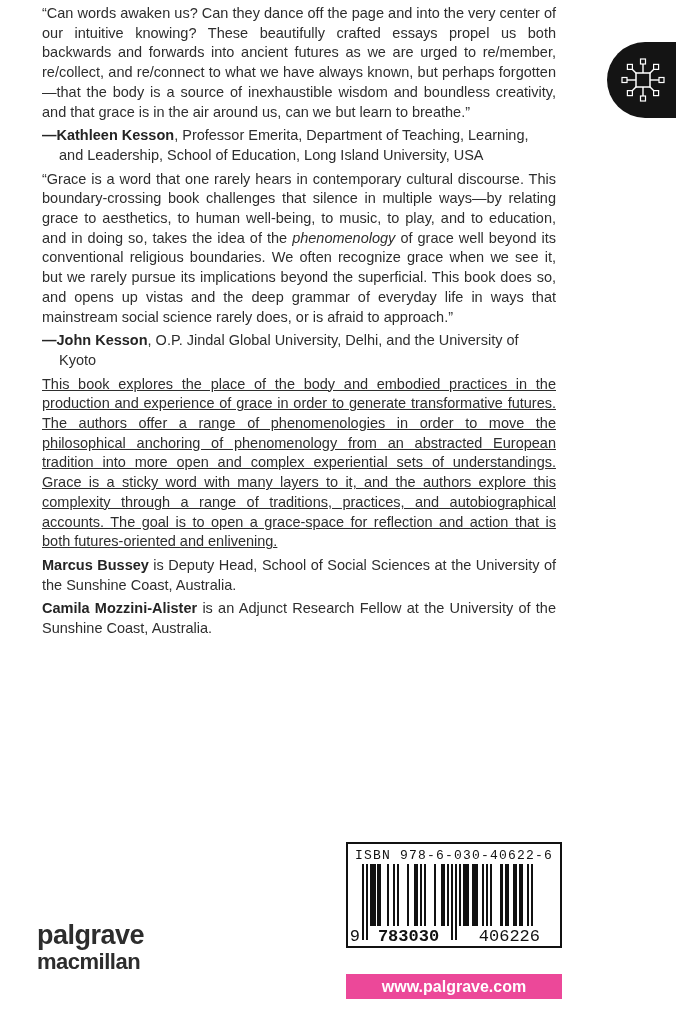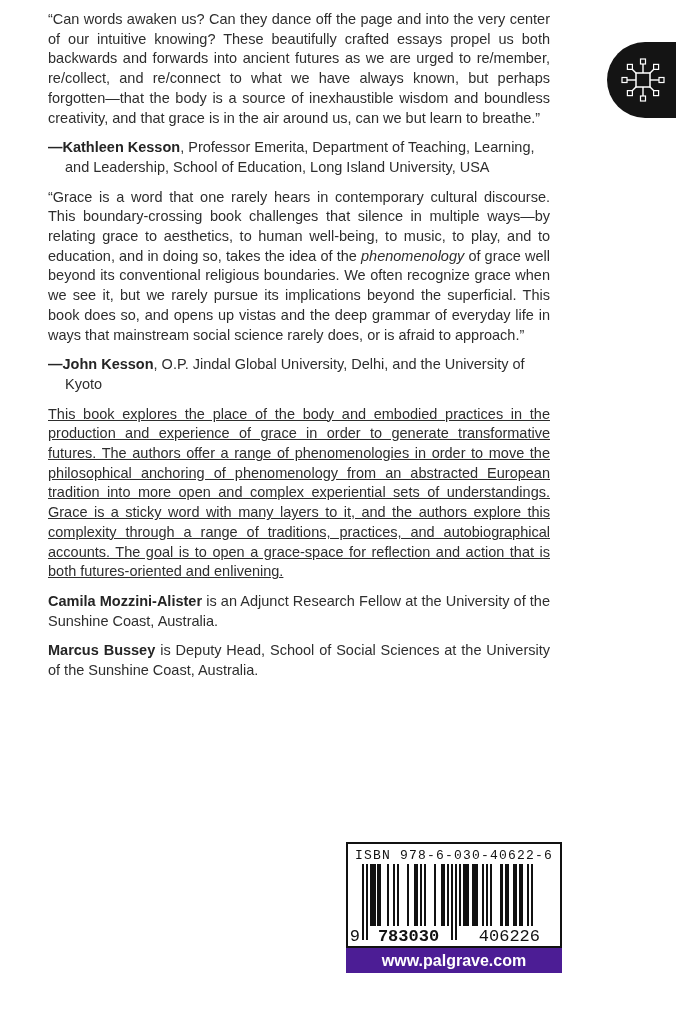--- a/index.html
+++ b/index.html
@@ -1,21 +1,21 @@
 <!DOCTYPE html>
 <html><head>
 <meta charset="utf-8">
 <style>
   html,body { margin:0; padding:0; background:#ffffff; }
   .page {
     position:relative; width:676px; height:1020px; background:#ffffff;
     font-family:"Liberation Sans", sans-serif; color:#2e2e2e; overflow:hidden;
   }
   .text-col { position:absolute; left:38px; top:0; width:522px; }
-  .text-col p { margin:10px; font-size:14.5px; line-height:19.7px; }
+  .text-col p { margin:4px; font-size:14.5px; line-height:19.7px; }
   .body { text-align:justify; }
   .attribution { text-align:left; padding-left:17px; text-indent:-17px; }
   .text-col strong { font-weight:bold; color:#252525; }
   .q1 { margin-top:41px; }
   .q2 { margin-top:18px; }
   .desc { margin-top:22px;text-decoration:underline; }
   .bio1 { margin-top:19px; }
   .bio2 { margin-top:13px; }
   em { }
 
@@ -45,22 +45,22 @@
   .bc-bars { position:absolute; left:14px; top:20px; }
   .bc-digits {
     position:absolute; top:83px; font-family:"Liberation Mono", monospace;
     font-size:17px; line-height:19px; color:#111111; background:#ffffff;
   }
   .d-lead  { left:0;  width:12px; text-align:right; }
   .d-left  { left:20px;  width:81px; text-align:center;font-weight:bold; }
   .d-right { left:111px; width:81px; text-align:right; }
 
   .website-bar {
-    position:absolute; left:346px; top:948px; width:216px; height:25px;
-    background:#4c1d95; color:#ffffff; text-align:center;
+    position:absolute; left:346px; top:974px; width:216px; height:25px;
+    background:#ec4899; color:#ffffff; text-align:center;
     font-size:16px; font-weight:bold; line-height:25px;
   }
 </style>
 </head>
 <body>
 
 <div class="page">
 
   <div class="corner-icon">
     <svg width="46" height="46" viewBox="0 0 46 46">
@@ -90,24 +90,28 @@
 
   <div class="text-col">
     <p class="body q1">“Can words awaken us? Can they dance off the page and into the very center of our intuitive knowing? These beautifully crafted essays propel us both backwards and forwards into ancient futures as we are urged to re/member, re/collect, and re/connect to what we have always known, but perhaps forgotten—that the body is a source of inexhaustible wisdom and boundless creativity, and that grace is in the air around us, can we but learn to breathe.”</p>
     <p class="attribution"><strong>—Kathleen Kesson</strong><span>, Professor Emerita, Department of Teaching, Learning, and Leadership, School of Education, Long Island University, USA</span></p>
 
     <p class="body q2"><span>“Grace is a word that one rarely hears in contemporary cultural discourse. This boundary-crossing book challenges that silence in multiple ways—by relating grace to aesthetics, to human well-being, to music, to play, and to education, and in doing so, takes the idea of the </span><em>phenomenology</em><span> of grace well beyond its conventional religious boundaries. We often recognize grace when we see it, but we rarely pursue its implications beyond the superficial. This book does so, and opens up vistas and the deep grammar of everyday life in ways that mainstream social science rarely does, or is afraid to approach.”</span></p>
     <p class="attribution"><strong>—John Kesson</strong><span>, O.P. Jindal Global University, Delhi, and the University of Kyoto</span></p>
 
     <p class="body desc">This book explores the place of the body and embodied practices in the production and experience of grace in order to generate transformative futures. The authors offer a range of phenomenologies in order to move the philosophical anchoring of phenomenology from an abstracted European tradition into more open and complex experiential sets of understandings. Grace is a sticky word with many layers to it, and the authors explore this complexity through a range of traditions, practices, and autobiographical accounts. The goal is to open a grace-space for reflection and action that is both futures-oriented and enlivening.</p>
 
+    <p class="body bio1"><strong>Marcus Bussey</strong><span> is Deputy Head, School of Social Sciences at the University of the Sunshine Coast, Australia.</span></p>
     <p class="body bio2"><strong>Camila Mozzini-Alister</strong><span> is an Adjunct Research Fellow at the University of the Sunshine Coast, Australia.</span></p>
-    <p class="body bio1"><strong>Marcus Bussey</strong><span> is Deputy Head, School of Social Sciences at the University of the Sunshine Coast, Australia.</span></p>
   </div>
 
+  <div class="logo">
+    <div class="logo-l1">palgrave</div>
+    <div class="logo-l2">macmillan</div>
+  </div>
 
   <div class="barcode-box">
     <div class="isbn-label">ISBN 978-6-030-40622-6</div>
     <svg class="bc-bars" width="186" height="78" viewBox="0 0 186 78" shape-rendering="crispEdges" fill="#111111">
         <rect x="0.00" y="0" width="2.00" height="76"></rect>
         <rect x="3.87" y="0" width="2.00" height="76"></rect>
         <rect x="7.75" y="0" width="2.00" height="62"></rect>
         <rect x="9.68" y="0" width="2.00" height="62"></rect>
         <rect x="11.62" y="0" width="2.00" height="62"></rect>
         <rect x="15.49" y="0" width="2.00" height="62"></rect>

